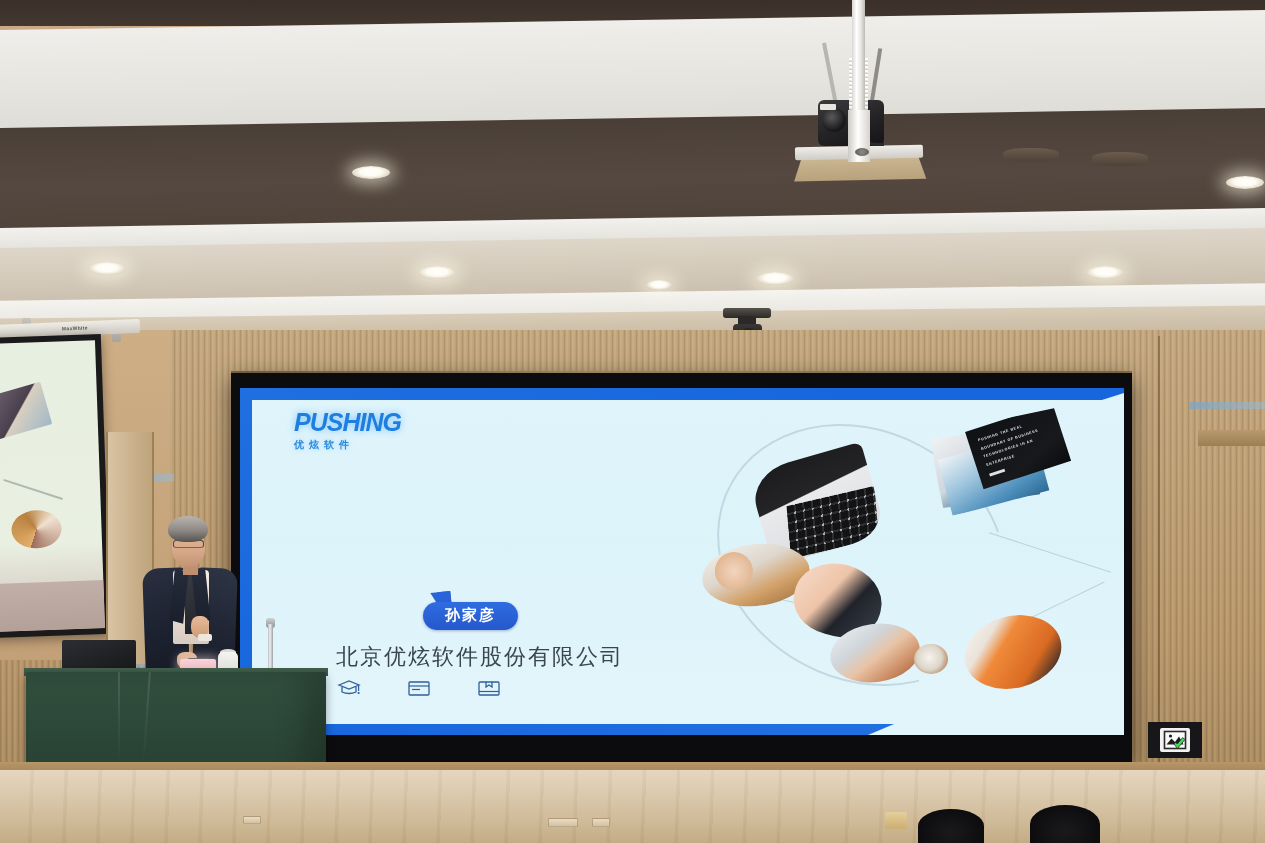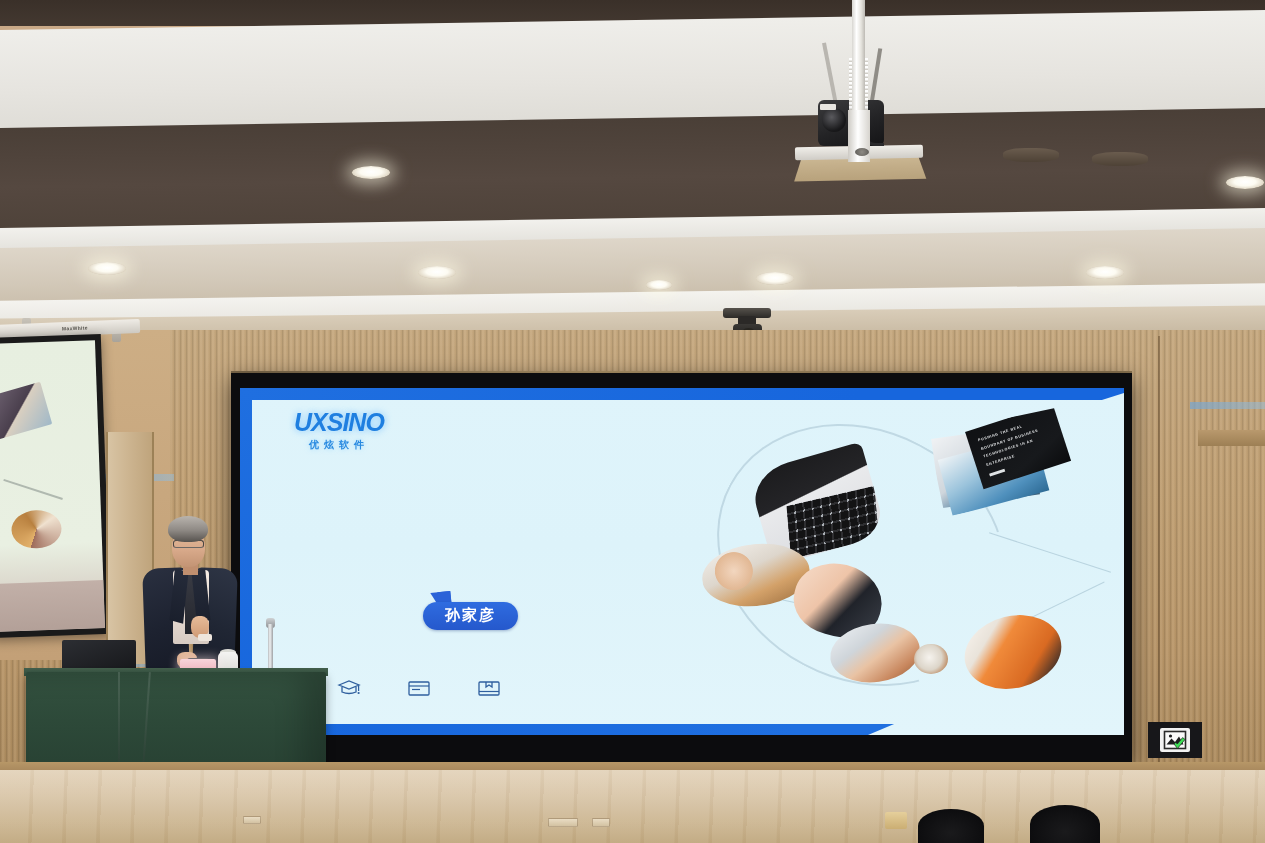--- a/index.html
+++ b/index.html
@@ -256,21 +256,20 @@
   .logo-mark {
     font-size:25px; font-weight:bold; font-style:italic;
     color:#1f7fe0; letter-spacing:-1px;
     text-shadow: 0 0 7px rgba(90,180,255,.75), 0 0 2px rgba(255,255,255,.5);
     line-height:1;
   }
   .logo-sub {
     margin-top:3px;
     font-size:10px; color:#2a8ae0; letter-spacing:5px; font-weight:bold;
     text-shadow: 0 0 5px rgba(120,200,255,.6);
-    text-align: center;
   }
 
   
   .slide-title {
     position:absolute; left:38px; top:96px;
     font-size:74px; font-weight:bold;
     color:#2e63cf;
     letter-spacing:6px;
     font-family: "DejaVu Sans", "Liberation Sans", sans-serif;
     text-shadow: 0 0 2px rgba(46,99,207,.4);
@@ -639,30 +638,31 @@
 
   <div class="led-bezel-top-hl"></div>
   <div class="led-bezel"></div>
 
   <div class="slide">
     <div class="slide-top-bar"></div>
     <div class="slide-left-bar"></div>
     <div class="slide-bottom-bar"></div>
 
     <div class="logo-wrap">
-      <div class="logo-mark">UXSINO</div>
+      <div class="logo-mark">PUSHING</div>
       <div class="logo-sub">优炫软件</div>
     </div>
 
 
     <div class="badge-wrap">
       <div class="badge-tail"></div>
       <div class="badge-pill">孙家彦</div>
     </div>
 
+    <div class="company">北京优炫软件股份有限公司</div>
 
     <div class="icon-row">
       <span class="sld-icon">
         <svg viewBox="0 0 26 20" width="26" height="20">
           <path d="M3 7 L13 3 L23 7 L13 11 Z" fill="none" stroke="#2f5f9e" stroke-width="1.3"></path>
           <path d="M6 9 L6 14 Q13 17 20 14 L20 9" fill="none" stroke="#2f5f9e" stroke-width="1.3"></path>
           <line x1="22.6" y1="7.4" x2="22.6" y2="13" stroke="#2f5f9e" stroke-width="1.2"></line>
           <circle cx="22.6" cy="15" r="1.1" fill="#2f5f9e"></circle>
         </svg>
       </span>

